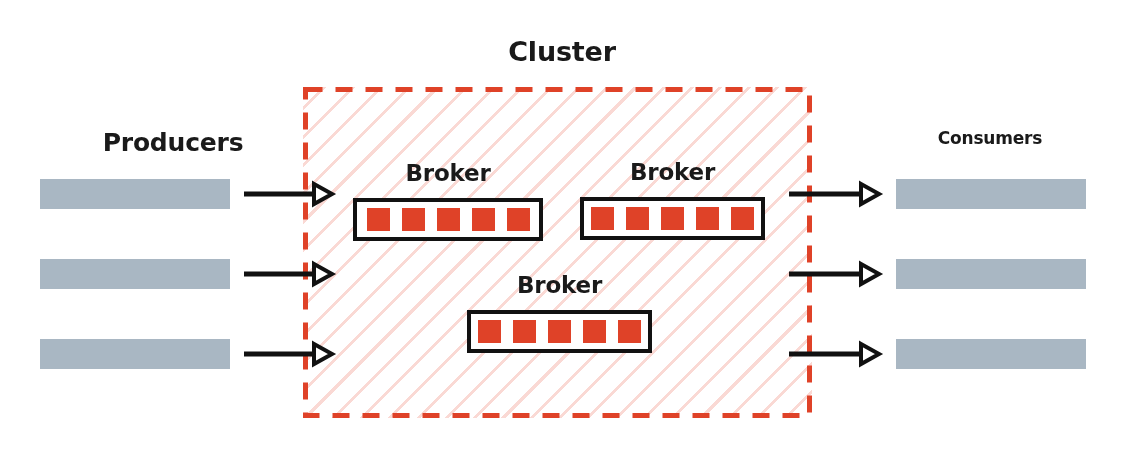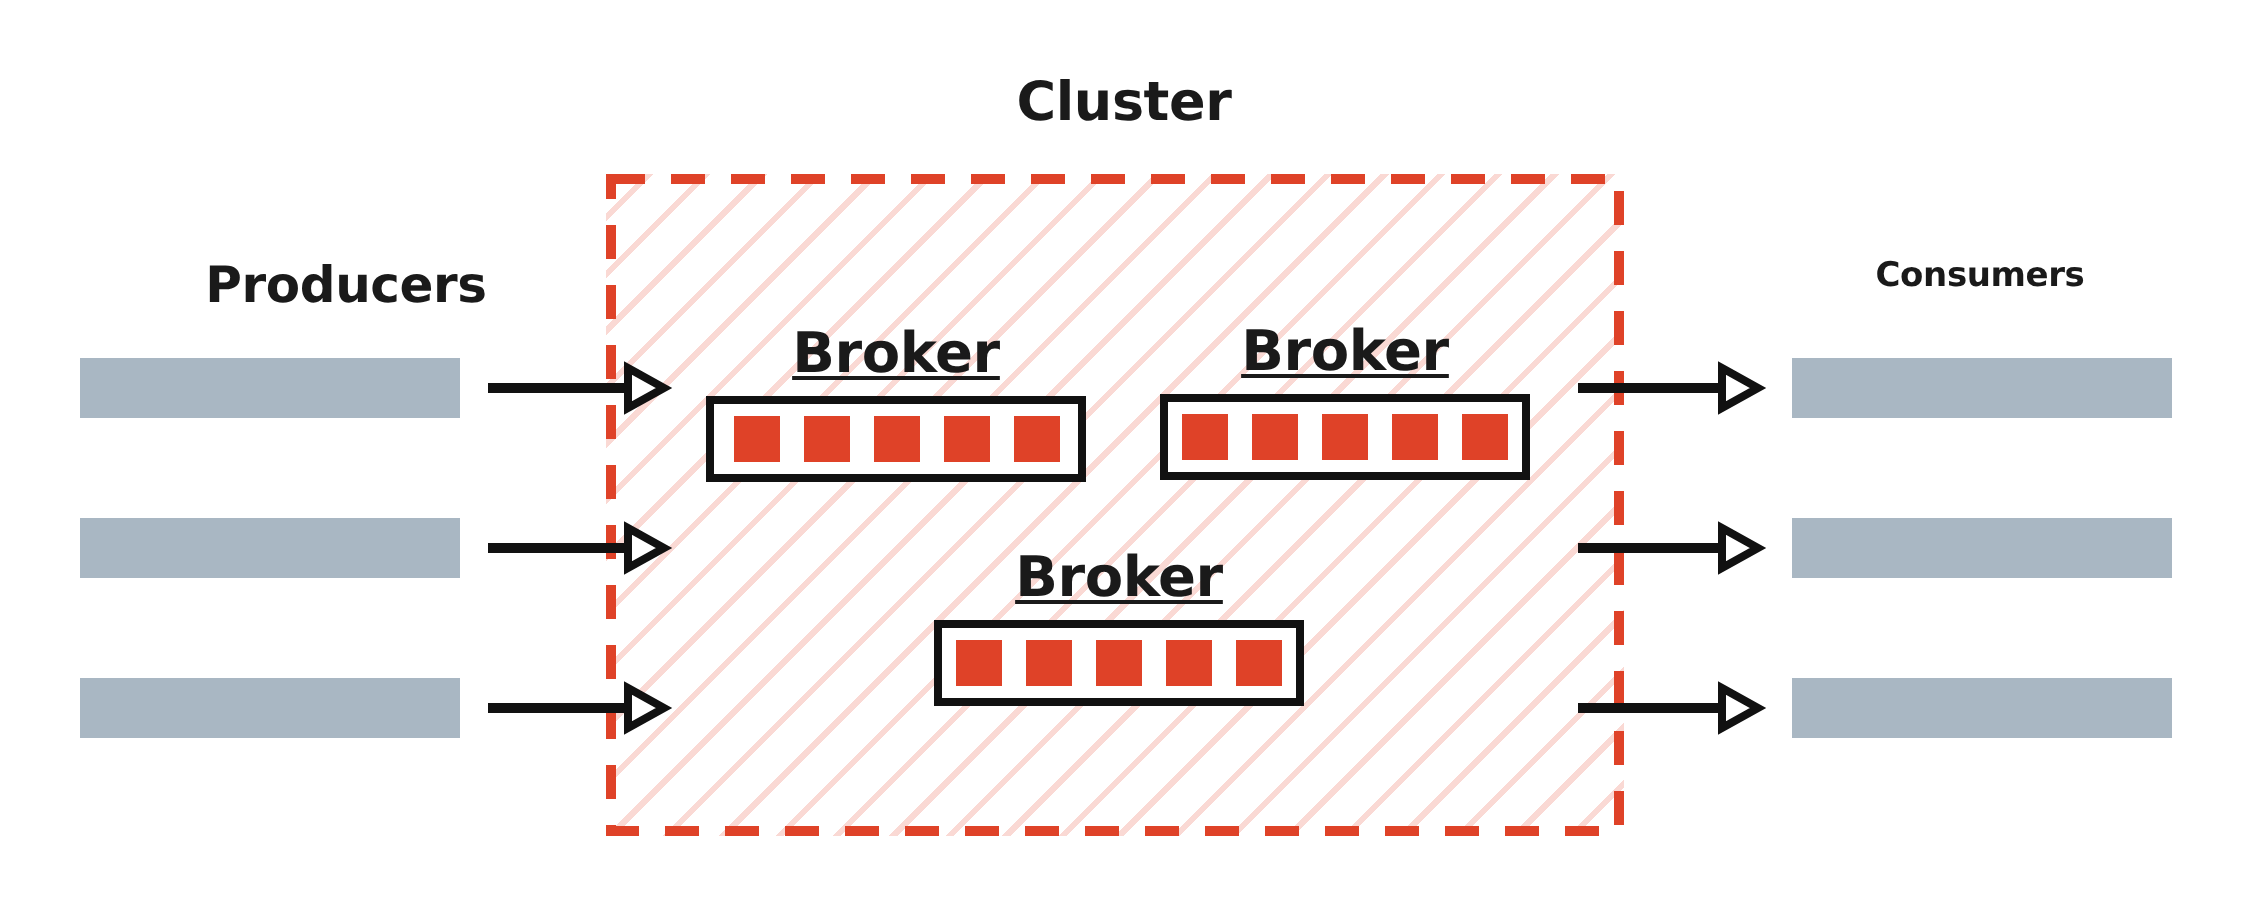--- a/index.html
+++ b/index.html
@@ -41,23 +41,22 @@
     font-size: 25px;
     margin-left: 38px;
   }
   .title-consumers {
     top: 128px;
     left: 855px;
     width: 270px;
     font-size: 17px;
   }
   .broker-label {
-    font-size: 28px;
+    font-size: 23px;
     font-weight: 700;
-    text-decoration: underline;
   }
 
   
   #cluster-region {
     position: absolute;
     left: 303px;
     top: 87px;
     width: 509px;
     height: 331px;
     box-sizing: border-box;

